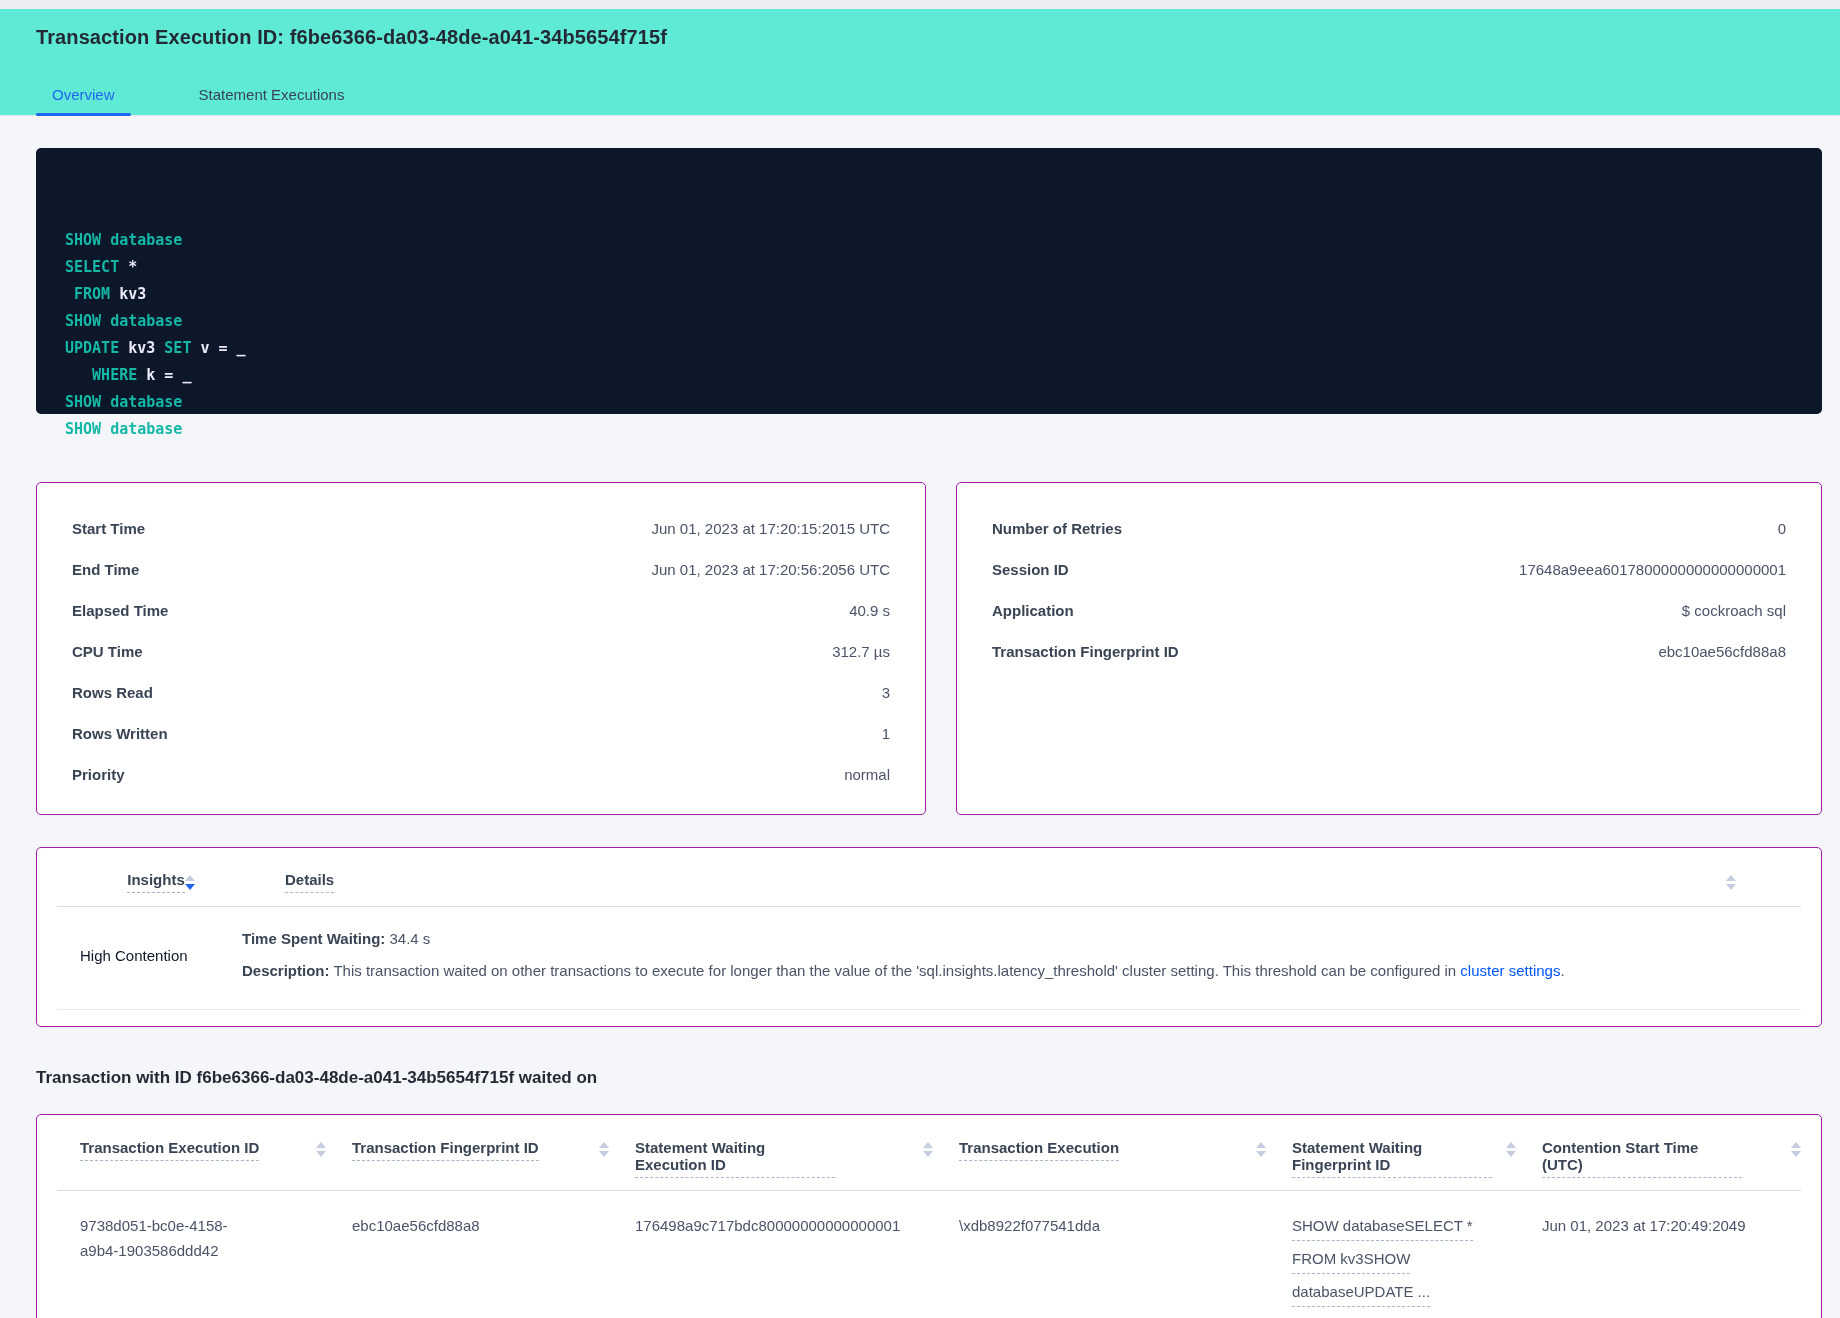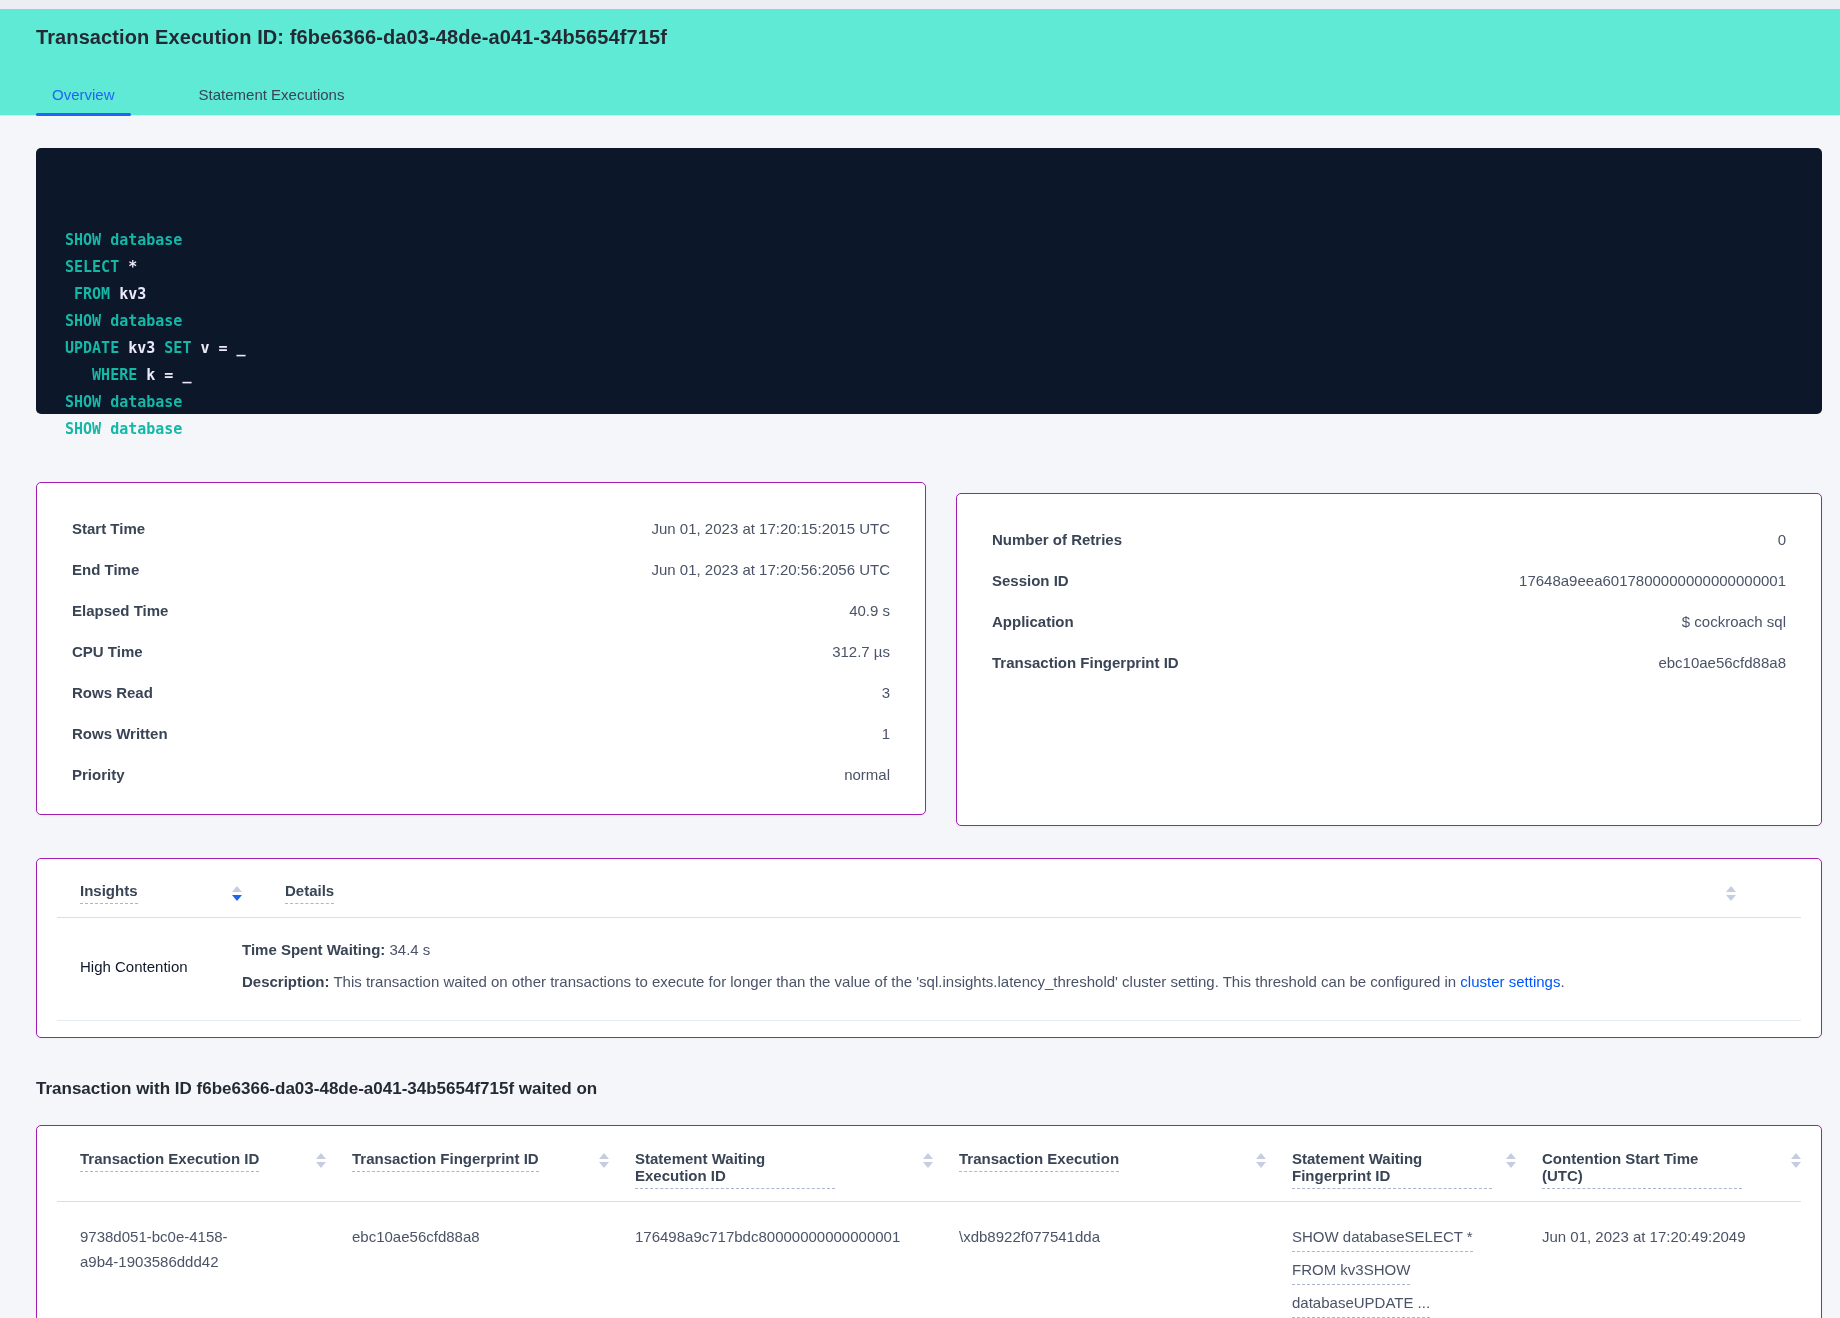--- a/index.html
+++ b/index.html
@@ -32,30 +32,30 @@
     white-space:pre; height:266px;
   }
   .tok-kw { color:#14b8a6; font-weight:700; }
   .tok-pl { color:#eceaf8; font-weight:700; }
 
   
   .cards-row { display:flex; gap:30px; margin-top:68px; }
   .card { background:#fff; border:1px solid #a21caf; border-radius:5px; box-shadow:0 1px 3px rgba(40,50,70,0.04); }
   .summary-card { height:333px; padding:25px 35px 0 35px; }
   .summary-card.left { width:890px; }
-  .summary-card.right { flex:1;margin-top:11px; }
+  .summary-card.right { flex:1; }
   .srow { display:flex; justify-content:space-between; align-items:center; height:41px; }
   .srow .lbl { font-weight:700; font-size:15px; color:#394455; }
   .srow .val { font-size:15px; color:#4a5367; text-align:center; }
   a.link { color:#0055ff; text-decoration:none; cursor:pointer; }
 
   
   .insights-card { margin-top:32px; padding-bottom:16px; }
   .ins-header { display:flex; align-items:center; padding:23px 43px 13px 43px; }
-  .ins-col1 { width:162px; display:flex; align-items:center; justify-content:space-between; }
+  .ins-col1 { width:162px; display:flex; align-items:center; justify-content:center; }
   .col-label { font-size:15px; font-weight:700; color:#394455; border-bottom:1px dashed #a9b7cc; padding-bottom:4px; cursor:pointer; }
   .hdr-rule { height:1px; background:#d8dde8; margin:0 20px; }
   .ins-row { display:flex; padding:20px 43px 26px 43px; }
   .ins-insight { width:162px; display:flex; align-items:center; font-size:15px; color:#0f172a; }
   .ins-details { font-size:15px; color:#4a5367; line-height:24px; }
   .ins-details .b { font-weight:700; color:#394455; }
   .ins-line1 { margin-bottom:8px; }
 
   
   .sort { display:inline-flex; flex-direction:column; gap:3px; cursor:pointer; }

